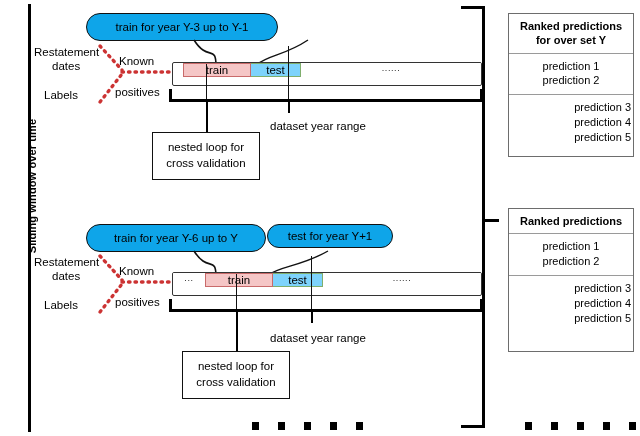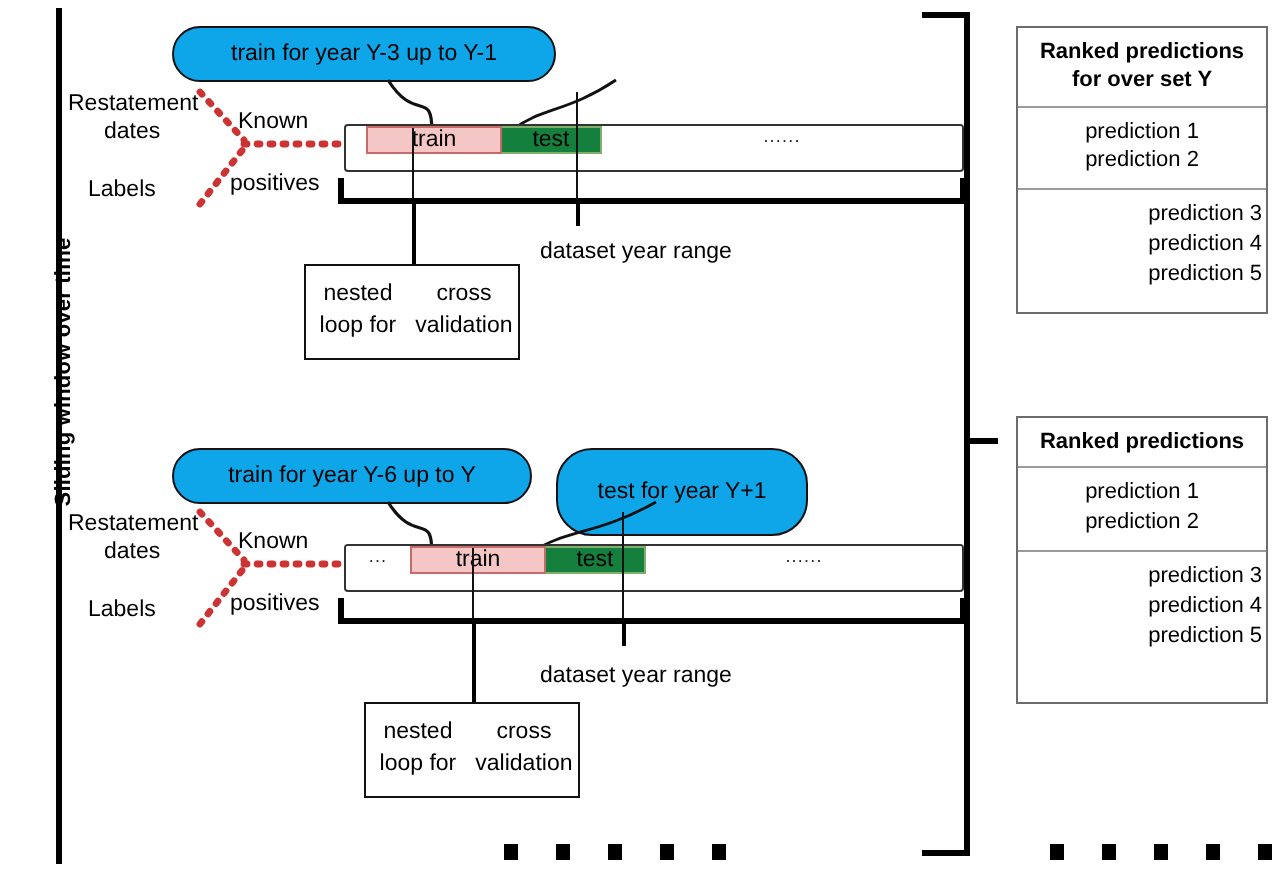--- a/index.html
+++ b/index.html
@@ -76,21 +76,21 @@
     white-space: nowrap;
   }
   .seg-train {
     background: #f5c6c6;
     border-left: 1.2px solid #c96a6a;
     border-right: 1.2px solid #c96a6a;
     border-top: 1.2px solid #c96a6a;
     border-bottom: 1.2px solid #c96a6a;
   }
   .seg-test {
-    background: #15803d;
+    background: #7dd3fc;
     border-right: 1.2px solid #7fae6d;
     border-top: 1.2px solid #7fae6d;
     border-bottom: 1.2px solid #7fae6d;
   }
   .seg-ellipsis {
     background: #ffffff;
     font-size: 9px;
     letter-spacing: 0.6px;
     color: #222222;
   }
@@ -100,20 +100,21 @@
     letter-spacing: 0.6px;
     color: #222222;
   }
 
   
   .plainbox {
     box-sizing: border-box;
     border: 1.5px solid #111111;
     background: #ffffff;
     display: flex;
+    flex-direction: column;
     align-items: center;
     justify-content: center;
     font-size: 11.5px;
     color: #000000;
     line-height: 1.35;
     text-align: center;
   }
 
   
   .panel {
@@ -208,21 +209,21 @@
   <div class="abs ln-v" style="left:288px; top:101px; height:12px;"></div>
   <div class="abs tiny-label" style="left:270px; top:120px;">dataset year range</div>
 
   <div class="abs ln-v" style="left:206px; top:101px; height:31px;"></div>
   <div class="abs plainbox" style="left:152px; top:132px; width:108px; height:48px;">
     <div>nested loop for</div>
     <div>cross validation</div>
   </div>
 
   <div class="abs callout" style="left:86px; top:224px; width:180px; height:28px;">train for year Y-6 up to Y</div>
-  <div class="abs callout" style="left:278px; top:224px; width:126px; height:44px;">test for year Y+1</div>
+  <div class="abs callout" style="left:267px; top:224px; width:126px; height:24px;">test for year Y+1</div>
 
   <svg class="abs" style="left:180px; top:251px; width:90px; height:28px;">
     <path d="M 14 0 C 28 22, 36 4, 36 26" fill="none" stroke="#111111" stroke-width="1.6"></path>
   </svg>
   <svg class="abs" style="left:250px; top:251px; width:110px; height:26px;">
     <path d="M 78 0 C 50 16, 32 14, 16 25" fill="none" stroke="#111111" stroke-width="1.4"></path>
   </svg>
 
   <div class="abs tiny-label" style="left:34px; top:256px;">Restatement</div>
   <div class="abs tiny-label" style="left:52px; top:270px;">dates</div>

